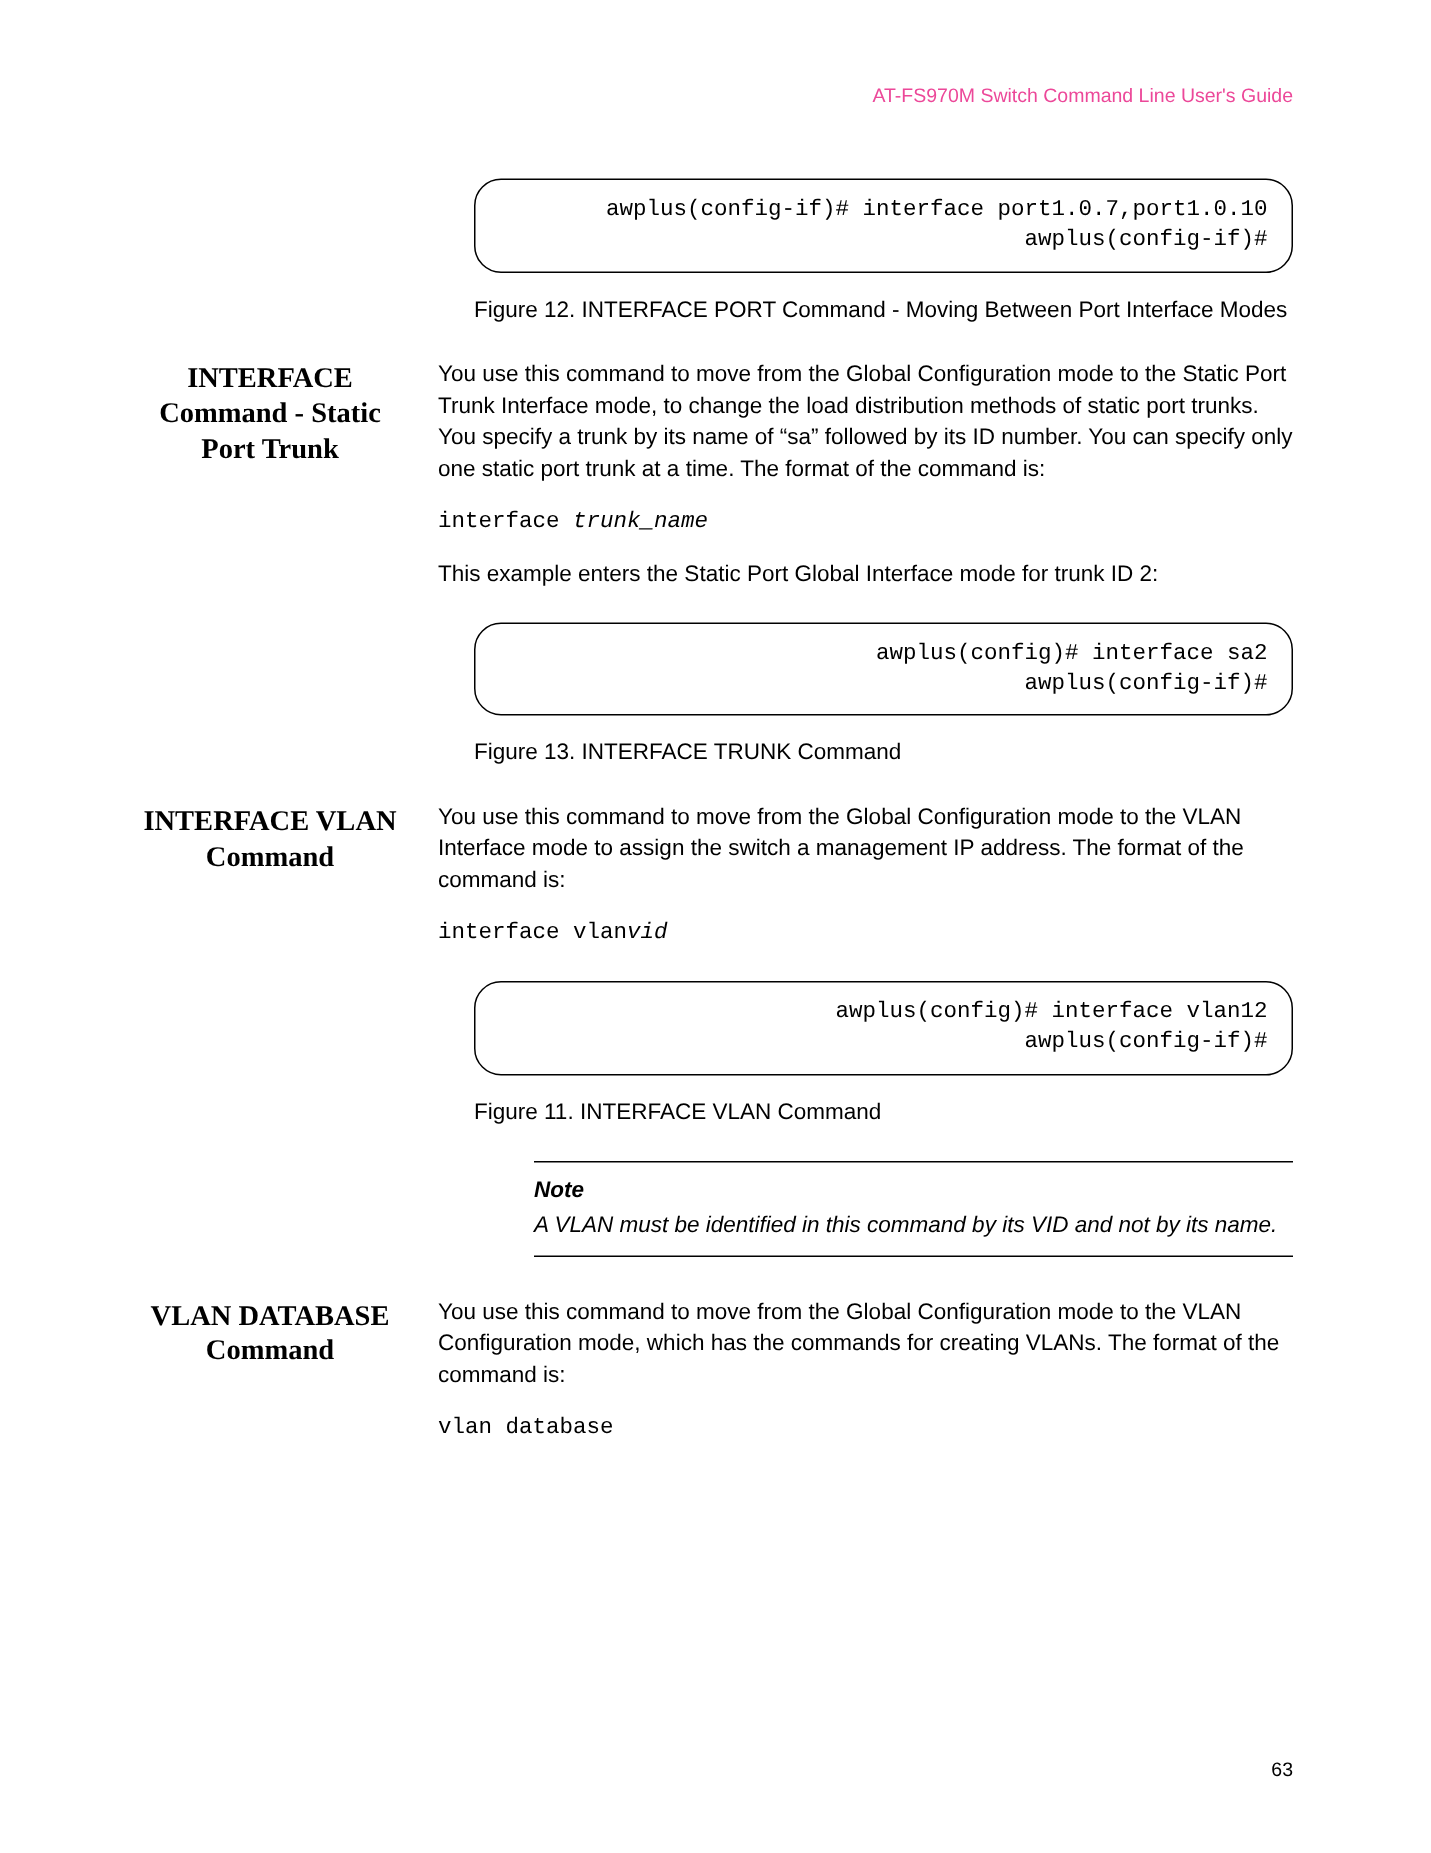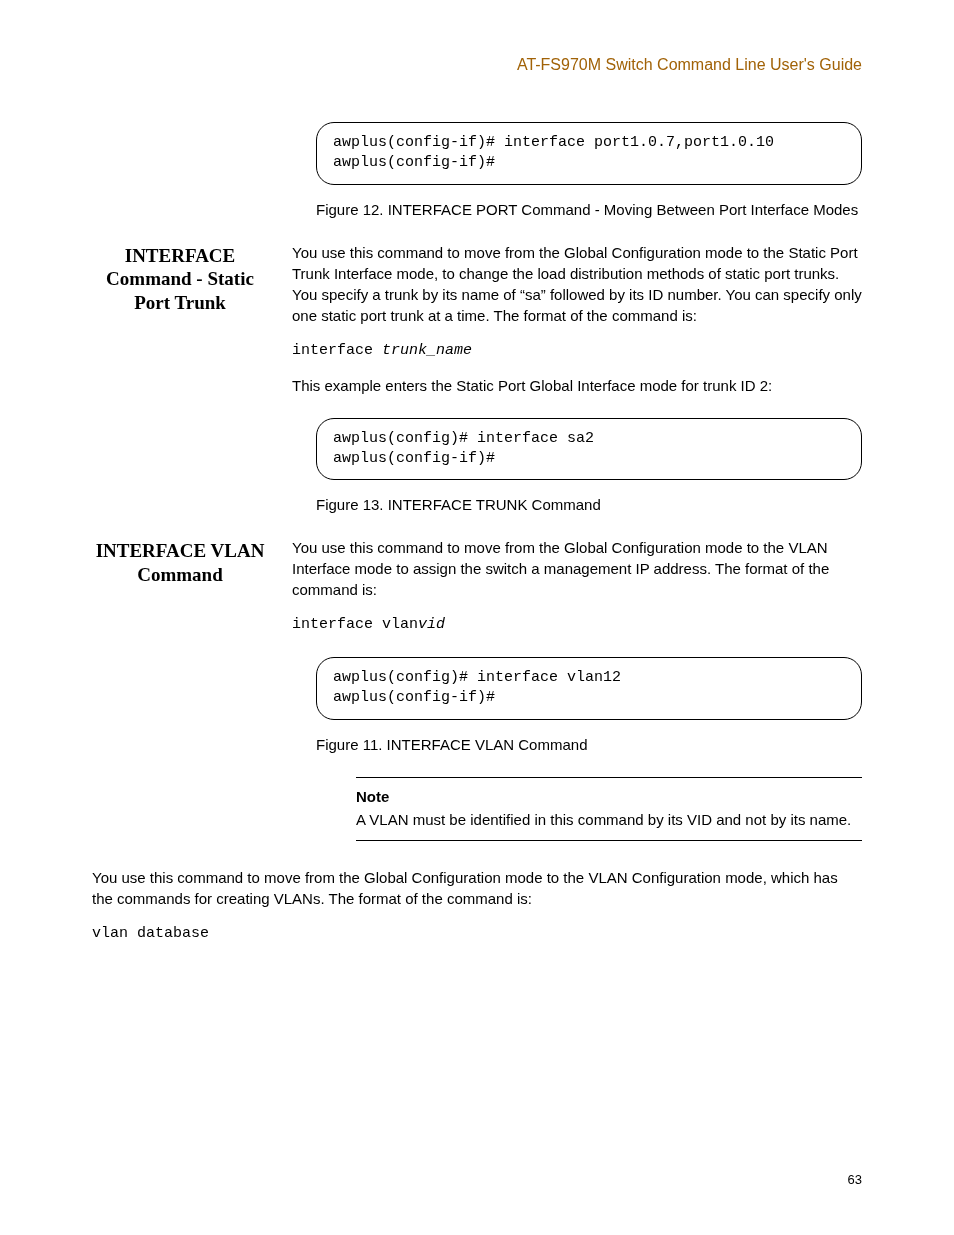--- a/index.html
+++ b/index.html
@@ -10,35 +10,36 @@
     body {
       font-family: Arial, Helvetica, sans-serif;
       background: #fff;
       width: 954px;
       height: 1235px;
       position: relative;
       padding: 56px 92px 40px 92px;
     }
     .header-text {
       text-align: right;
-      font-size: 16px;
-      color: #a16207;
+      font-size: 13px;
+      color: #ec4899;
       margin-bottom: 48px;
     }
     .code-box {
       border: 1px solid #000;
       border-radius: 18px;
       padding: 10px 16px;
       margin-left: 224px;
       margin-top: 6px;
       margin-bottom: 6px;
       font-family: "Courier New", monospace;
       font-size: 15px;
       line-height: 1.35;
       white-space: pre;
+      text-align: right;
     }
     .figure-caption {
       text-align: left;
       font-size: 15px;
       margin: 14px 0 22px 224px;
       line-height: 1.4;
     }
     .section {
       display: flex;
       margin-bottom: 8px;
@@ -74,20 +75,21 @@
     .note-box {
       margin-left: 264px;
       margin-right: 0;
       margin-top: 20px;
       margin-bottom: 26px;
       border-top: 1px solid #000;
       border-bottom: 1px solid #000;
       padding: 8px 0 10px 0;
       font-size: 15px;
       line-height: 1.4;
+      font-style: italic;
     }
     .note-box .note-label {
       font-weight: bold;
       display: block;
       margin-bottom: 2px;
     }
     .page-number {
       position: absolute;
       bottom: 48px;
       right: 92px;
@@ -134,19 +136,20 @@
 awplus(config-if)#</div>
 
 <div class="figure-caption">Figure 11. INTERFACE VLAN Command</div>
 
 <div class="note-box">
   <span class="note-label">Note</span>
   <span>A VLAN must be identified in this command by its VID and not by its name.</span>
 </div>
 
 <div class="section">
+  <div class="section-heading">VLAN DATABASE Command</div>
   <div class="section-body">
     <p>You use this command to move from the Global Configuration mode to the VLAN Configuration mode, which has the commands for creating VLANs. The format of the command is:</p>
     <div class="code-inline">vlan database</div>
   </div>
 </div>
 
 <div class="page-number">63</div>
 
 </body></html>

